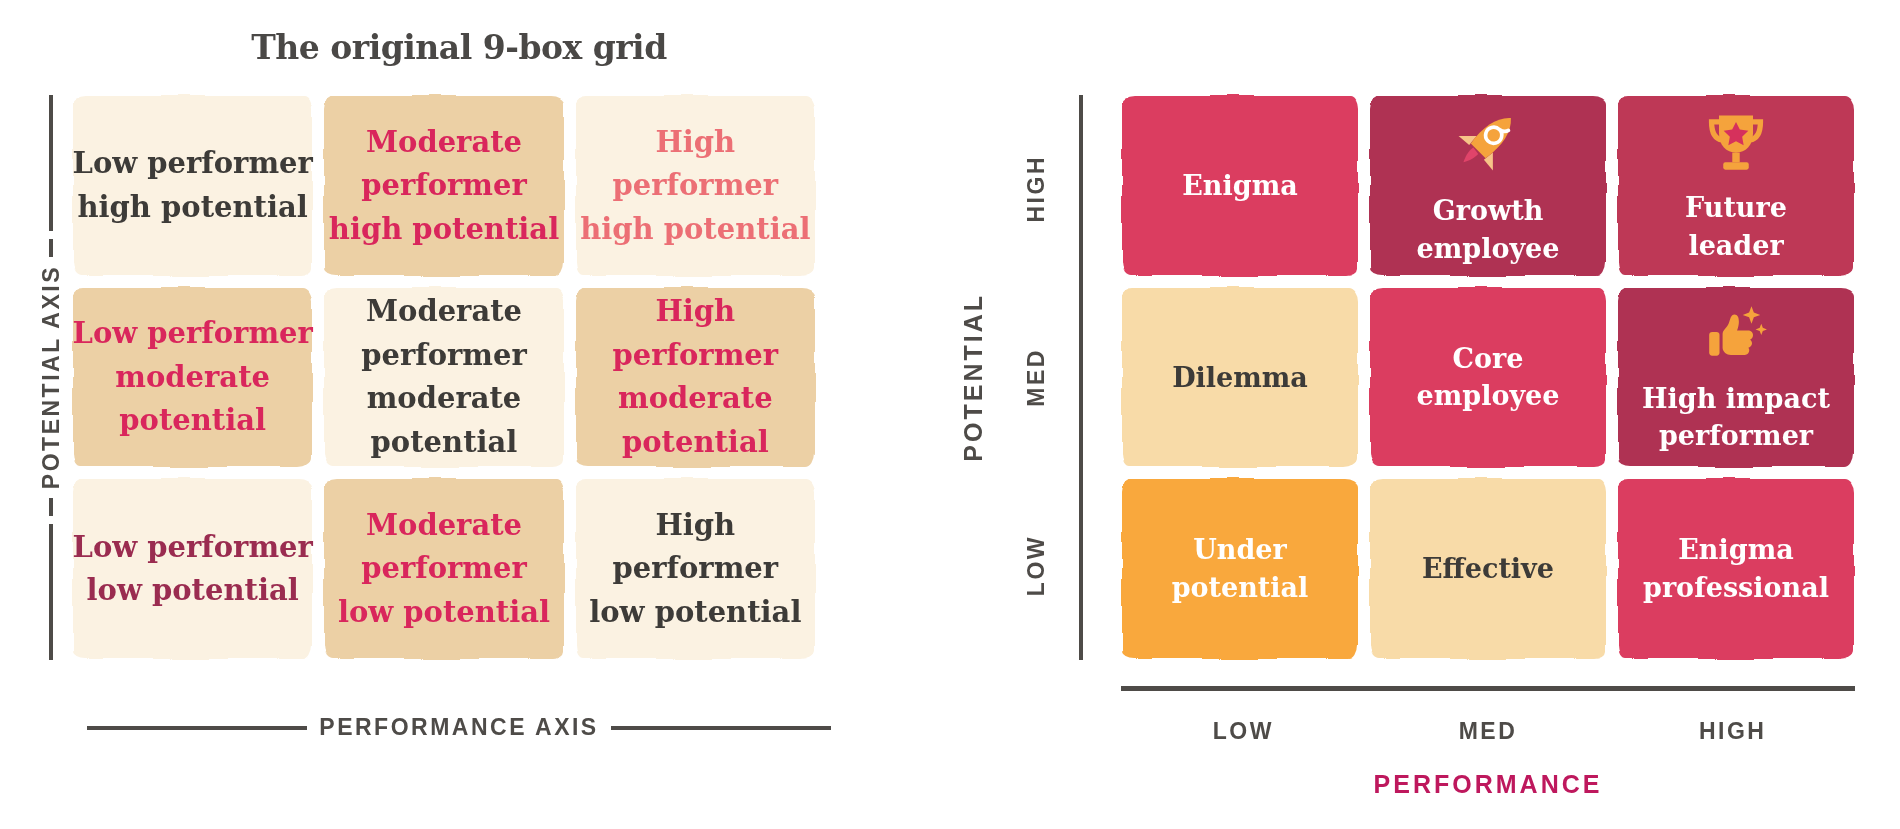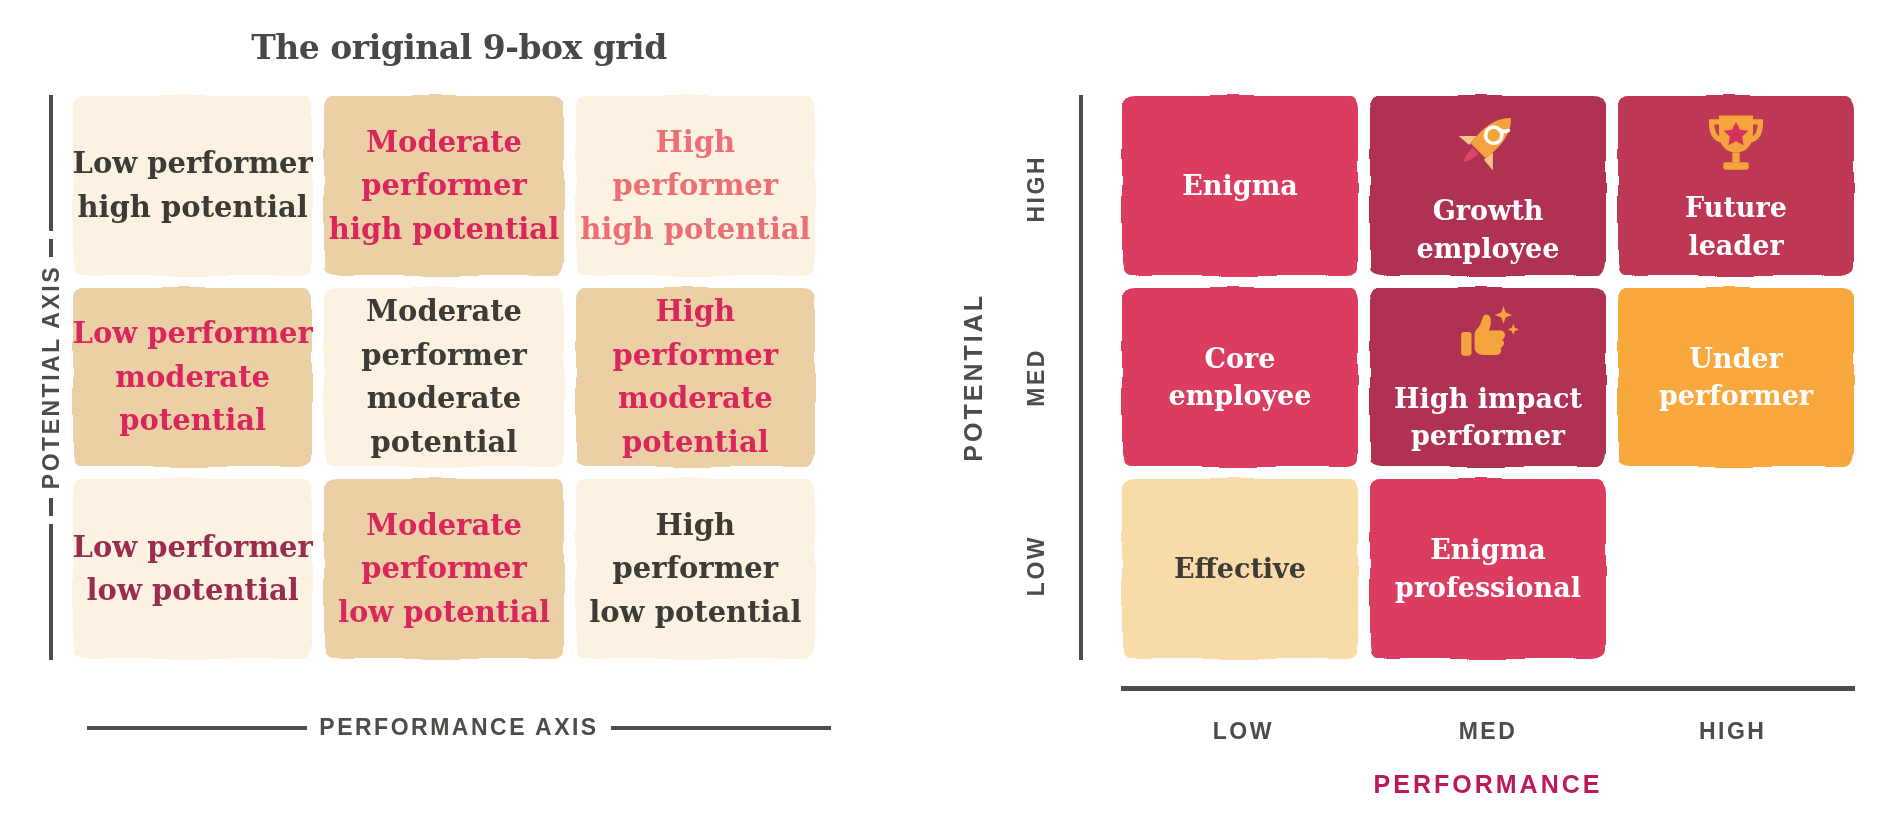--- a/index.html
+++ b/index.html
@@ -211,20 +211,24 @@
             <rect x="28.5" y="43" width="7" height="9" fill="#F5A33C"></rect>
             <rect x="20" y="52" width="24" height="7" rx="2" fill="#F5A33C"></rect>
             <path d="M32 14 l3.6 7.2 8 1.2 -5.8 5.6 1.4 7.9 -7.2 -3.7 -7.2 3.7 1.4 -7.9 -5.8 -5.6 8 -1.2 Z" fill="#D6315C"></path>
           </svg>
         </div>
         <div class="cell-text txt-white">Future
 leader</div>
       </div>
     </div>
     <div class="cell">
+      <div class="cell-bg bg-peach r3"></div>
+      <div class="cell-text txt-charcoal">Dilemma</div>
+    </div>
+    <div class="cell">
       <div class="cell-bg bg-raspberry r1"></div>
       <div class="cell-text txt-white">Core
 employee</div>
     </div>
     <div class="cell">
       <div class="cell-bg bg-berry-dark r2"></div>
       <div class="cell-content">
         <div class="icon-wrap">
           <svg viewBox="0 0 64 64" width="66" height="66">
             <rect x="6" y="31" width="10" height="23" rx="3" fill="#F5A33C"></rect>
@@ -233,21 +237,21 @@
             <path d="M56.5 23 l1.5 4 4 1.5 -4 1.5 -1.5 4 -1.5 -4 -4 -1.5 4 -1.5 Z" fill="#F5A33C"></path>
           </svg>
         </div>
         <div class="cell-text txt-white">High impact
 performer</div>
       </div>
     </div>
     <div class="cell">
       <div class="cell-bg bg-orange r2"></div>
       <div class="cell-text txt-white">Under
-performer</div>
+potential</div>
     </div>
     <div class="cell">
       <div class="cell-bg bg-peach r1"></div>
       <div class="cell-text txt-charcoal">Effective</div>
     </div>
     <div class="cell">
       <div class="cell-bg bg-raspberry r3"></div>
       <div class="cell-text txt-white">Enigma
 professional</div>
     </div>

